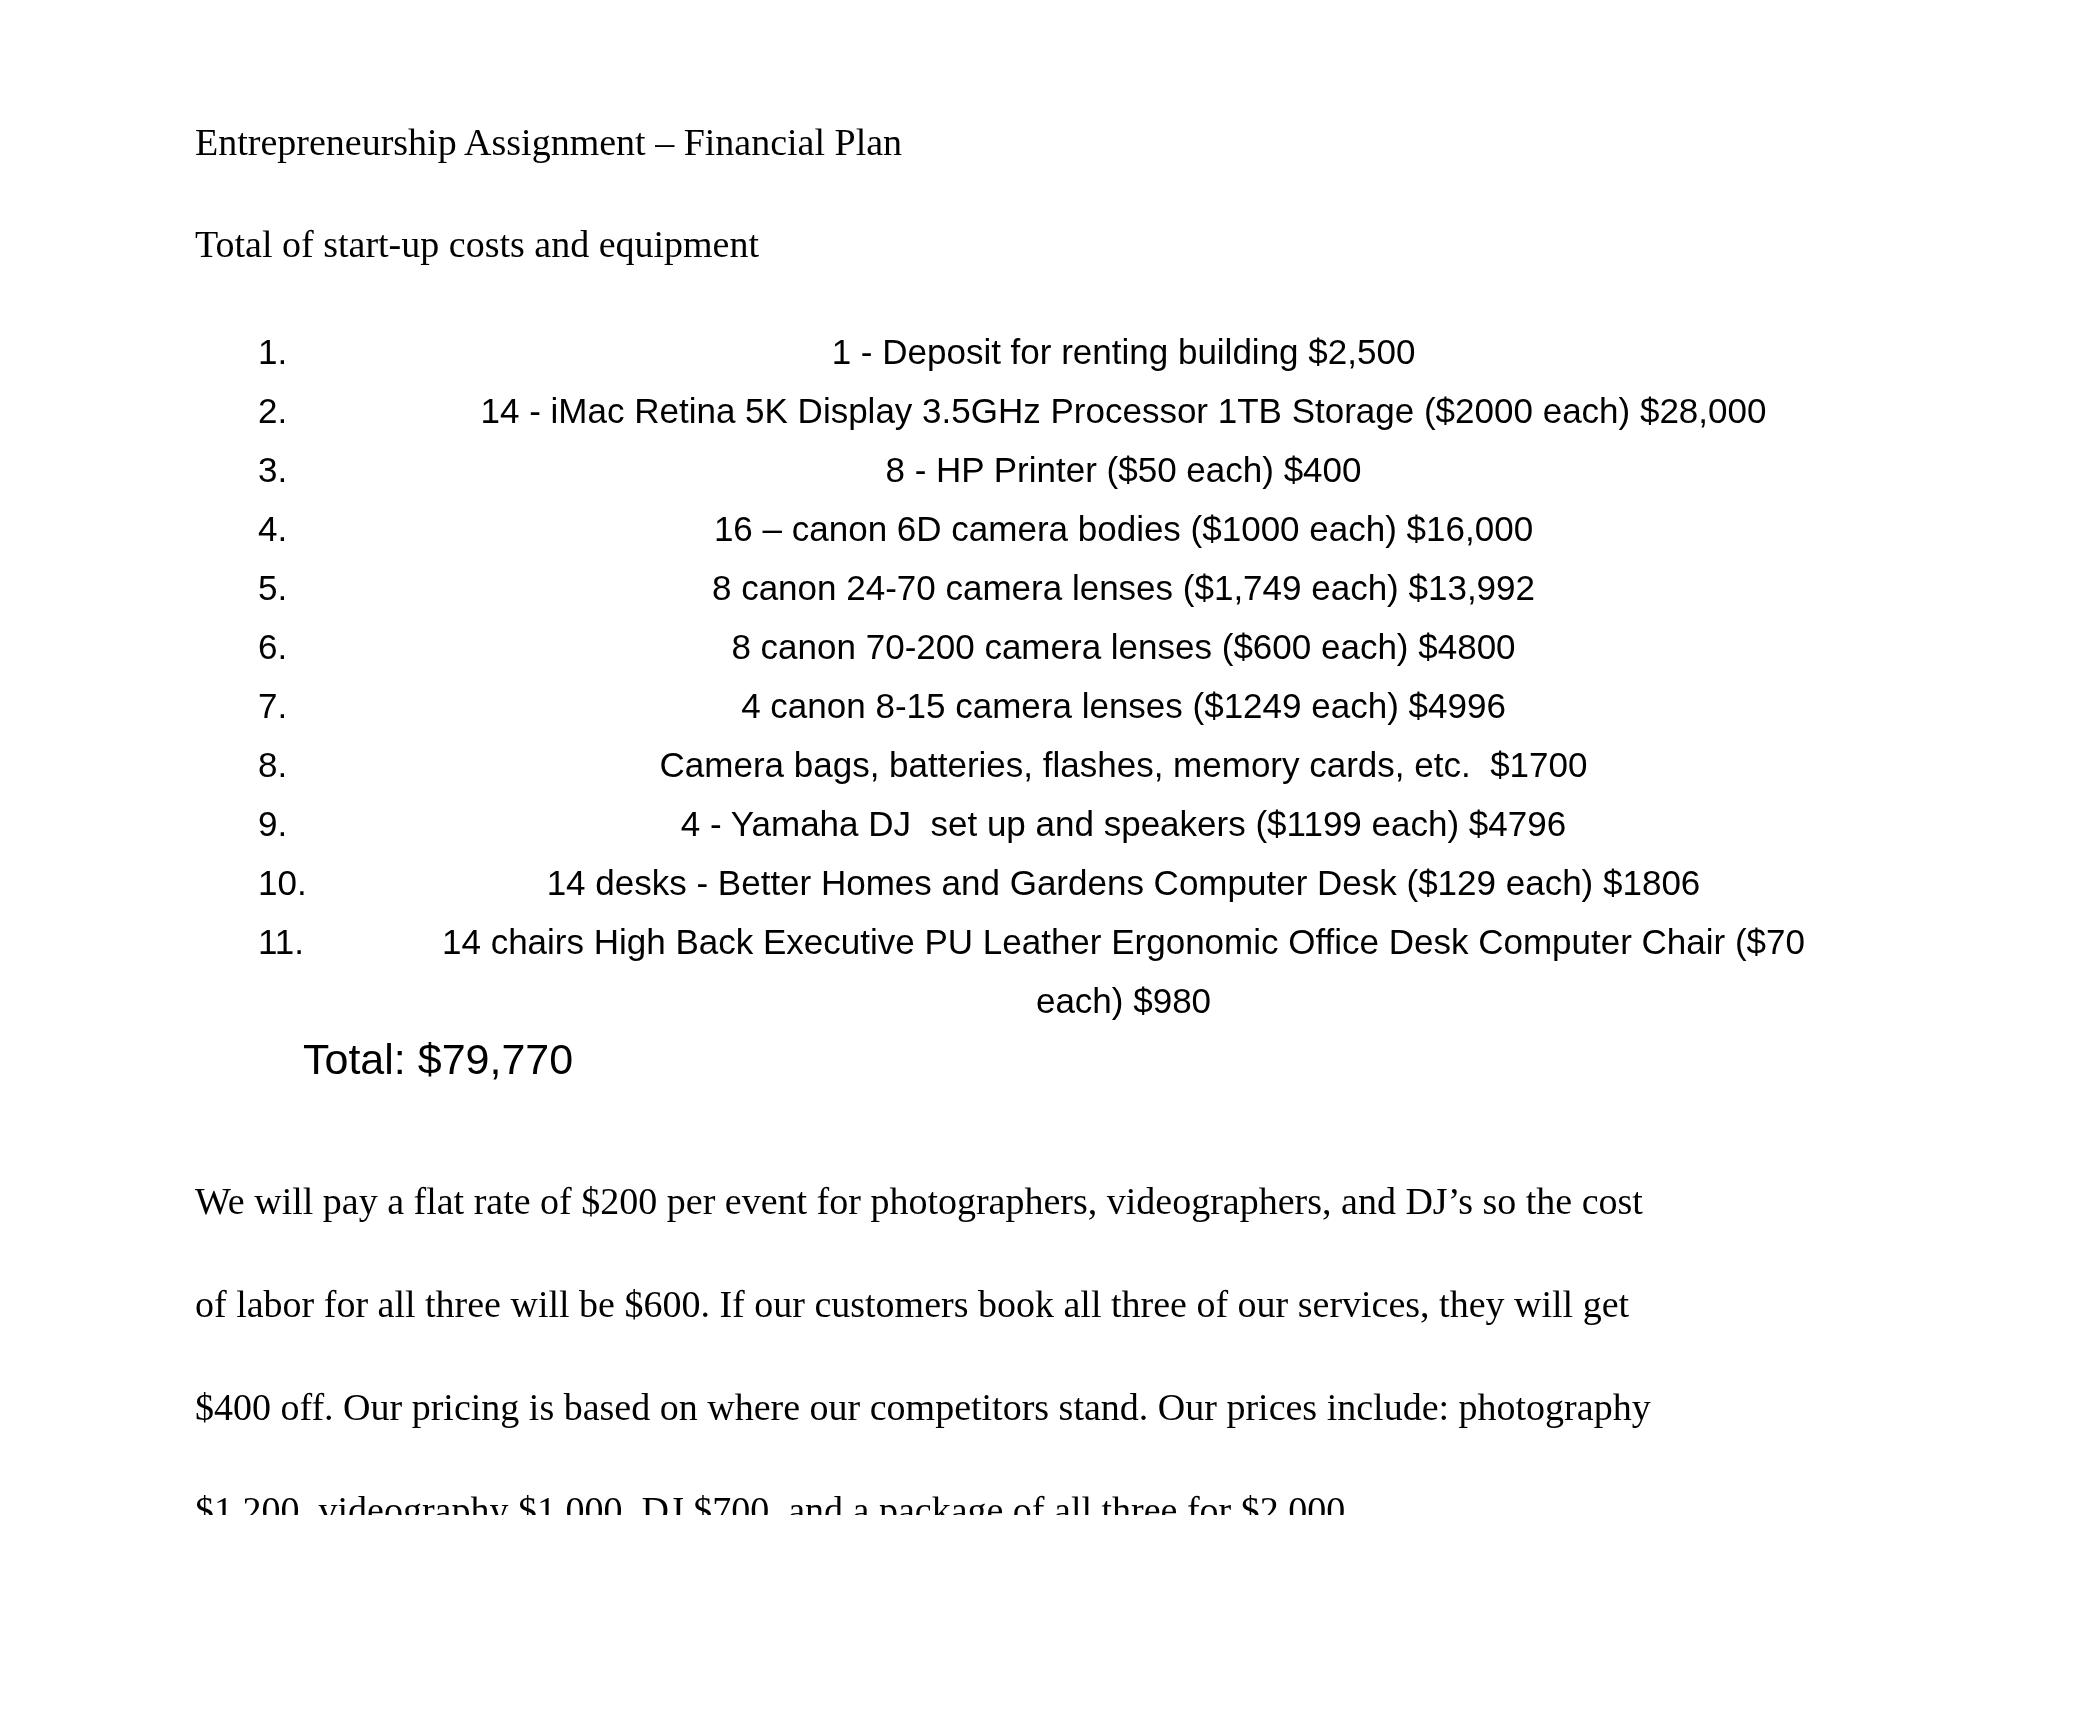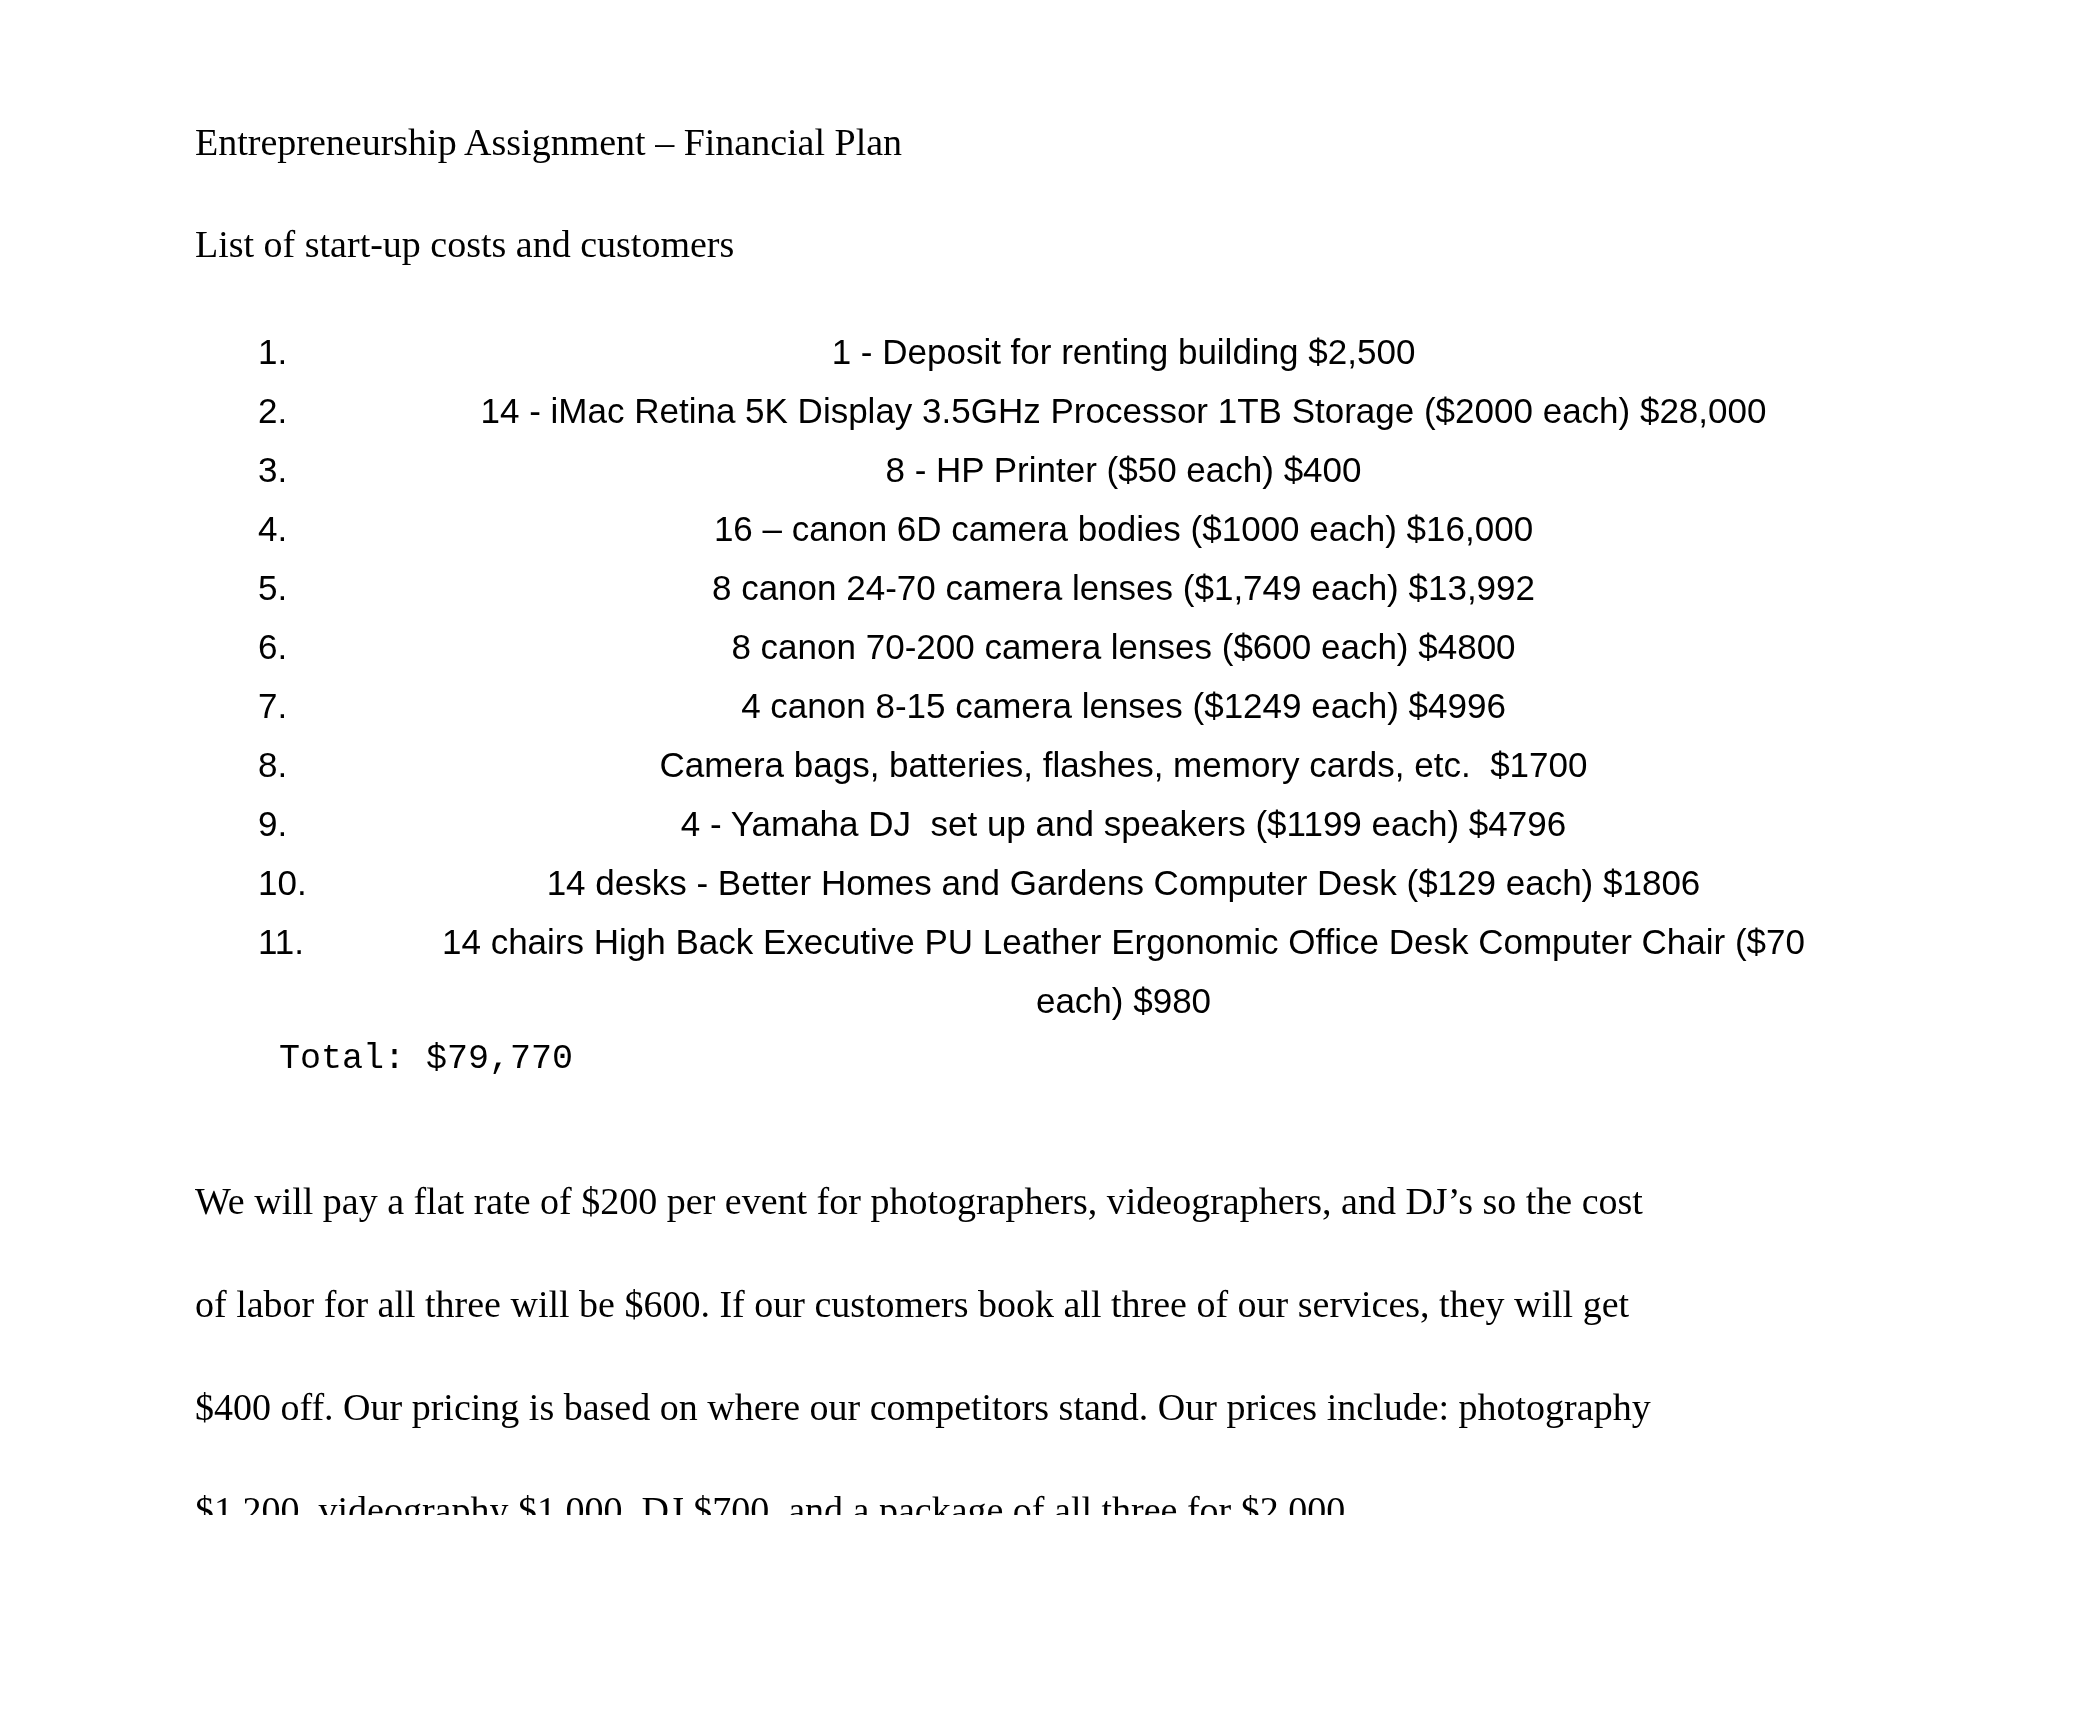--- a/index.html
+++ b/index.html
@@ -55,45 +55,45 @@
   .li-marker {
     flex: 0 0 68px;
     margin-left: 63px;
   }
   .li-text {
     flex: 1;
     white-space: pre-wrap;
     text-align: center;
   }
   .total-line {
-    font-family: Liberation Mono, monospace;
-    font-size: 35px;
+    font-family: Liberation Sans, sans-serif;
+    font-size: 43px;
     line-height: 59px;
-    margin-left: 84px;
+    margin-left: 108px;
   }
   .body-paragraph {
     font-family: "Liberation Serif", serif;
     font-size: 38px;
     line-height: 103px;
     margin-top: 61px;
   }
   .para-line {
     white-space: pre-wrap;
   }
 </style>
 </head>
 <body>
 
 <div class="page">
   <div class="content">
 
     <h1 class="doc-title">Entrepreneurship Assignment – Financial Plan</h1>
 
 
-    <p class="list-intro">List of start-up costs and customers</p>
+    <p class="list-intro">Total of start-up costs and equipment</p>
 
     <ol class="startup-list">
       <li>
         <span class="li-marker">1.</span>
         <span class="li-text">1 - Deposit for renting building $2,500</span>
       </li>
       <li>
         <span class="li-marker">2.</span>
         <span class="li-text">14 - iMac Retina 5K Display 3.5GHz Processor 1TB Storage ($2000 each) $28,000</span>
       </li>

